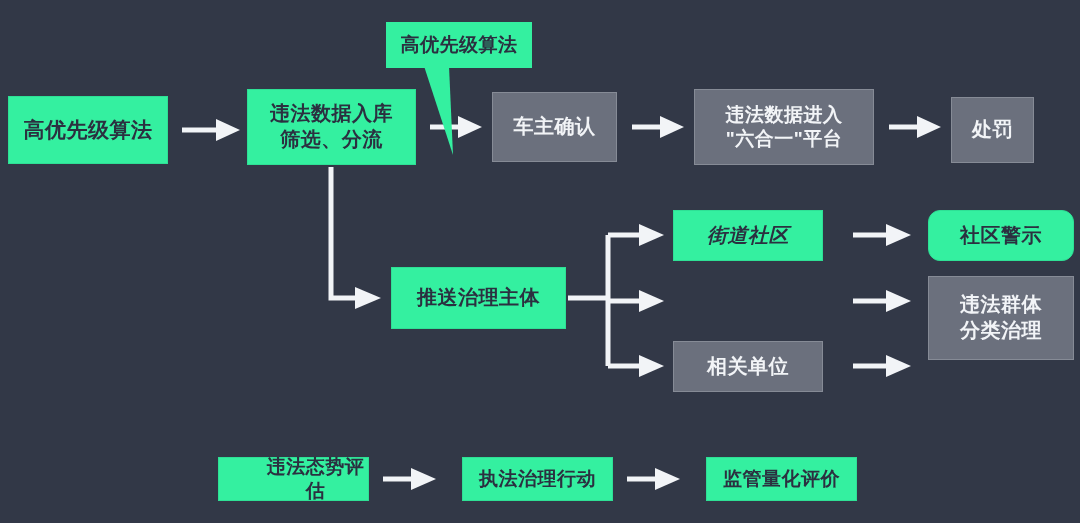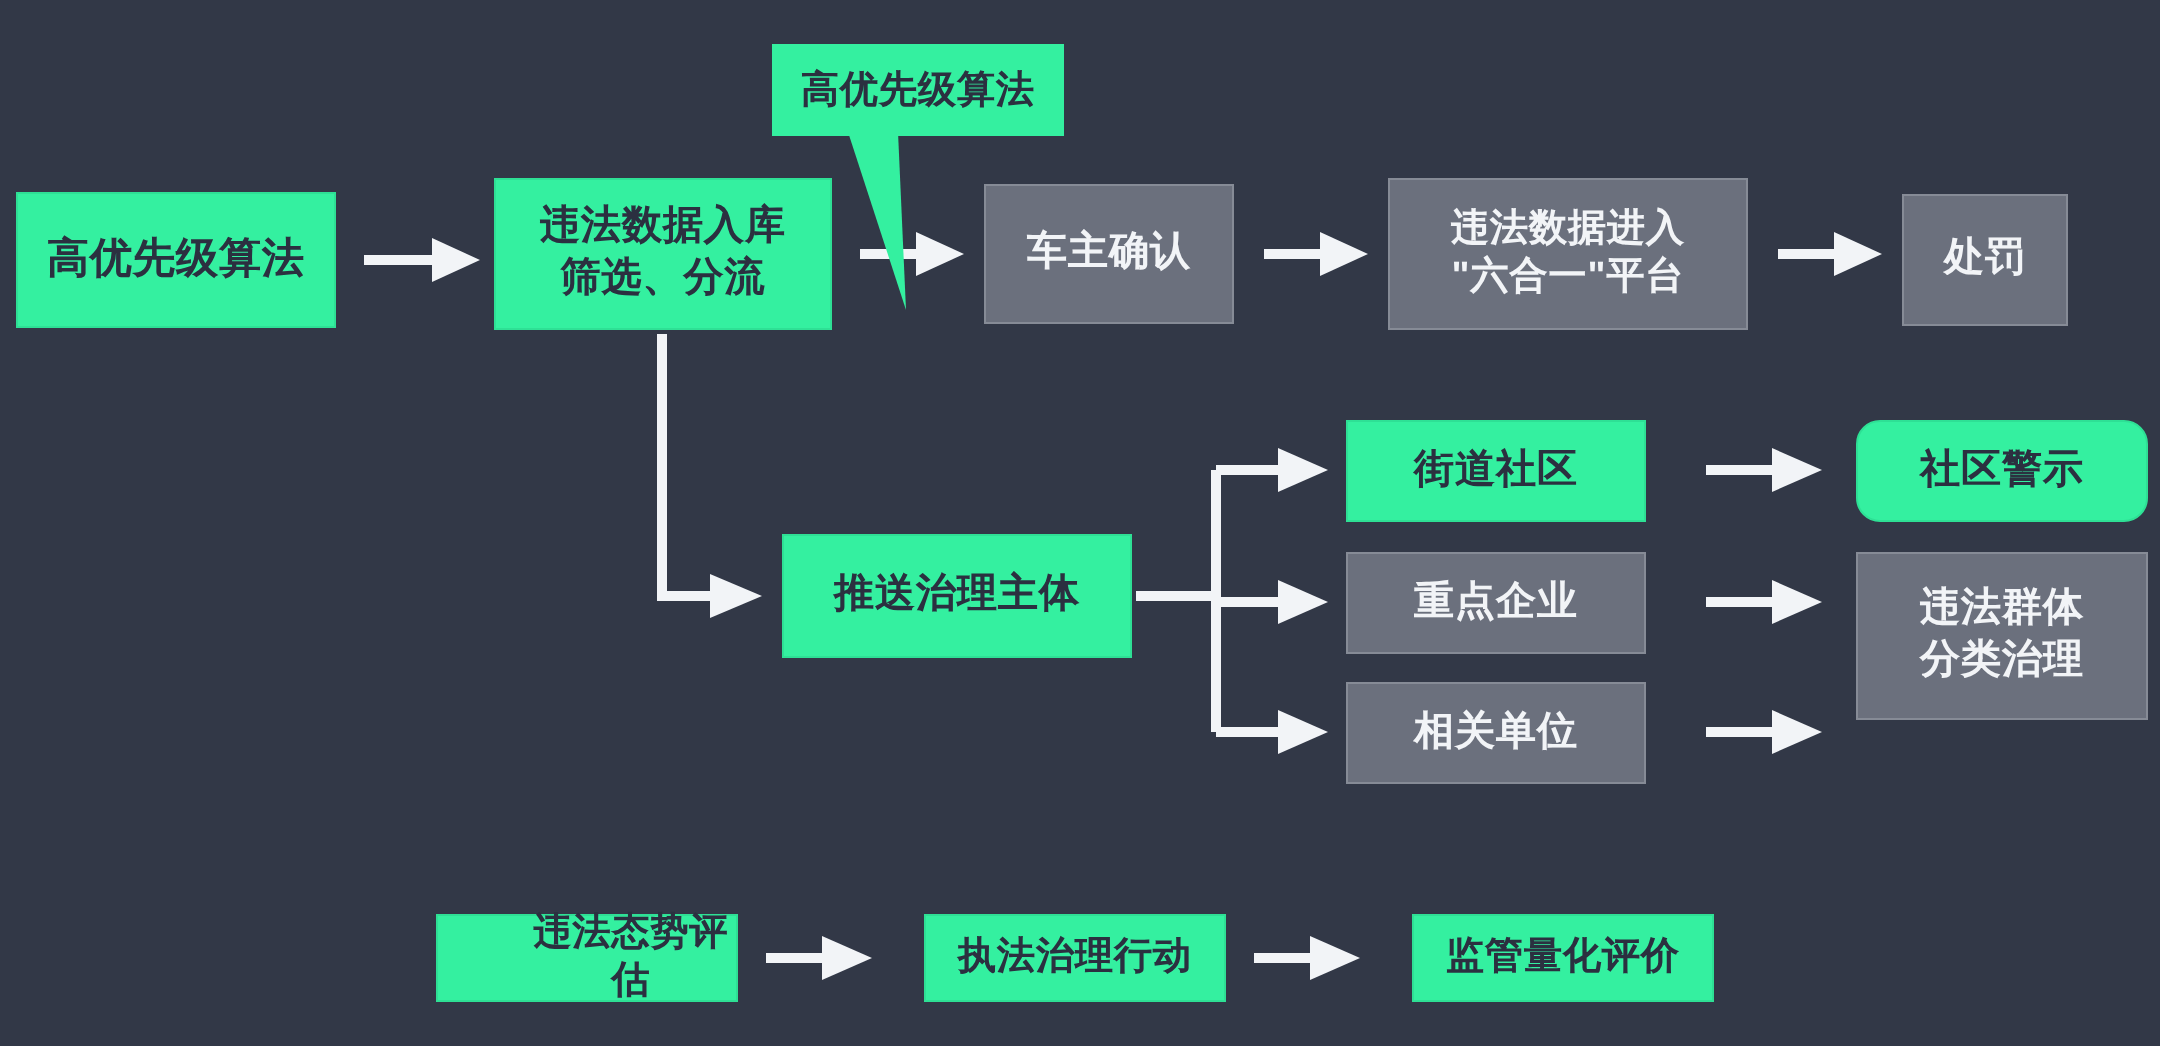--- a/index.html
+++ b/index.html
@@ -147,23 +147,22 @@
 
   <div class="node gray" style="left:492px; top:92px; width:125px; height:70px; font-size:20px;">车主确认</div>
 
   <div class="node gray" style="left:694px; top:89px; width:180px; height:76px; font-size:19px;">违法数据进入
 "六合一"平台</div>
 
   <div class="node gray" style="left:951px; top:97px; width:83px; height:66px; font-size:20px;">处罚</div>
 
   <div class="node green" style="left:391px; top:267px; width:175px; height:62px; font-size:20px;font-family:Liberation Serif, serif;">推送治理主体</div>
 
-  <div class="node green" style="left:673px; top:210px; width:150px; height:51px; font-size:20px;">街道社区</div>
+  <div class="node green" style="left:673px; top:210px; width:150px; height:51px; font-size:20px;font-style:italic;">街道社区</div>
 
-  <div class="node gray" style="left:673px; top:276px; width:150px; height:51px; font-size:20px;">重点企业</div>
 
   <div class="node gray" style="left:673px; top:341px; width:150px; height:51px; font-size:20px;">相关单位</div>
 
   <div class="node green" style="left:928px; top:210px; width:146px; height:51px; font-size:20px;border-radius:12px;">社区警示</div>
 
   <div class="node gray" style="left:928px; top:276px; width:146px; height:84px; font-size:20px;">违法群体
 分类治理</div>
 
   <div class="node green" style="left:218px; top:457px; width:151px; height:44px; font-size:19px;padding-left:44px;">违法态势评估</div>
 

